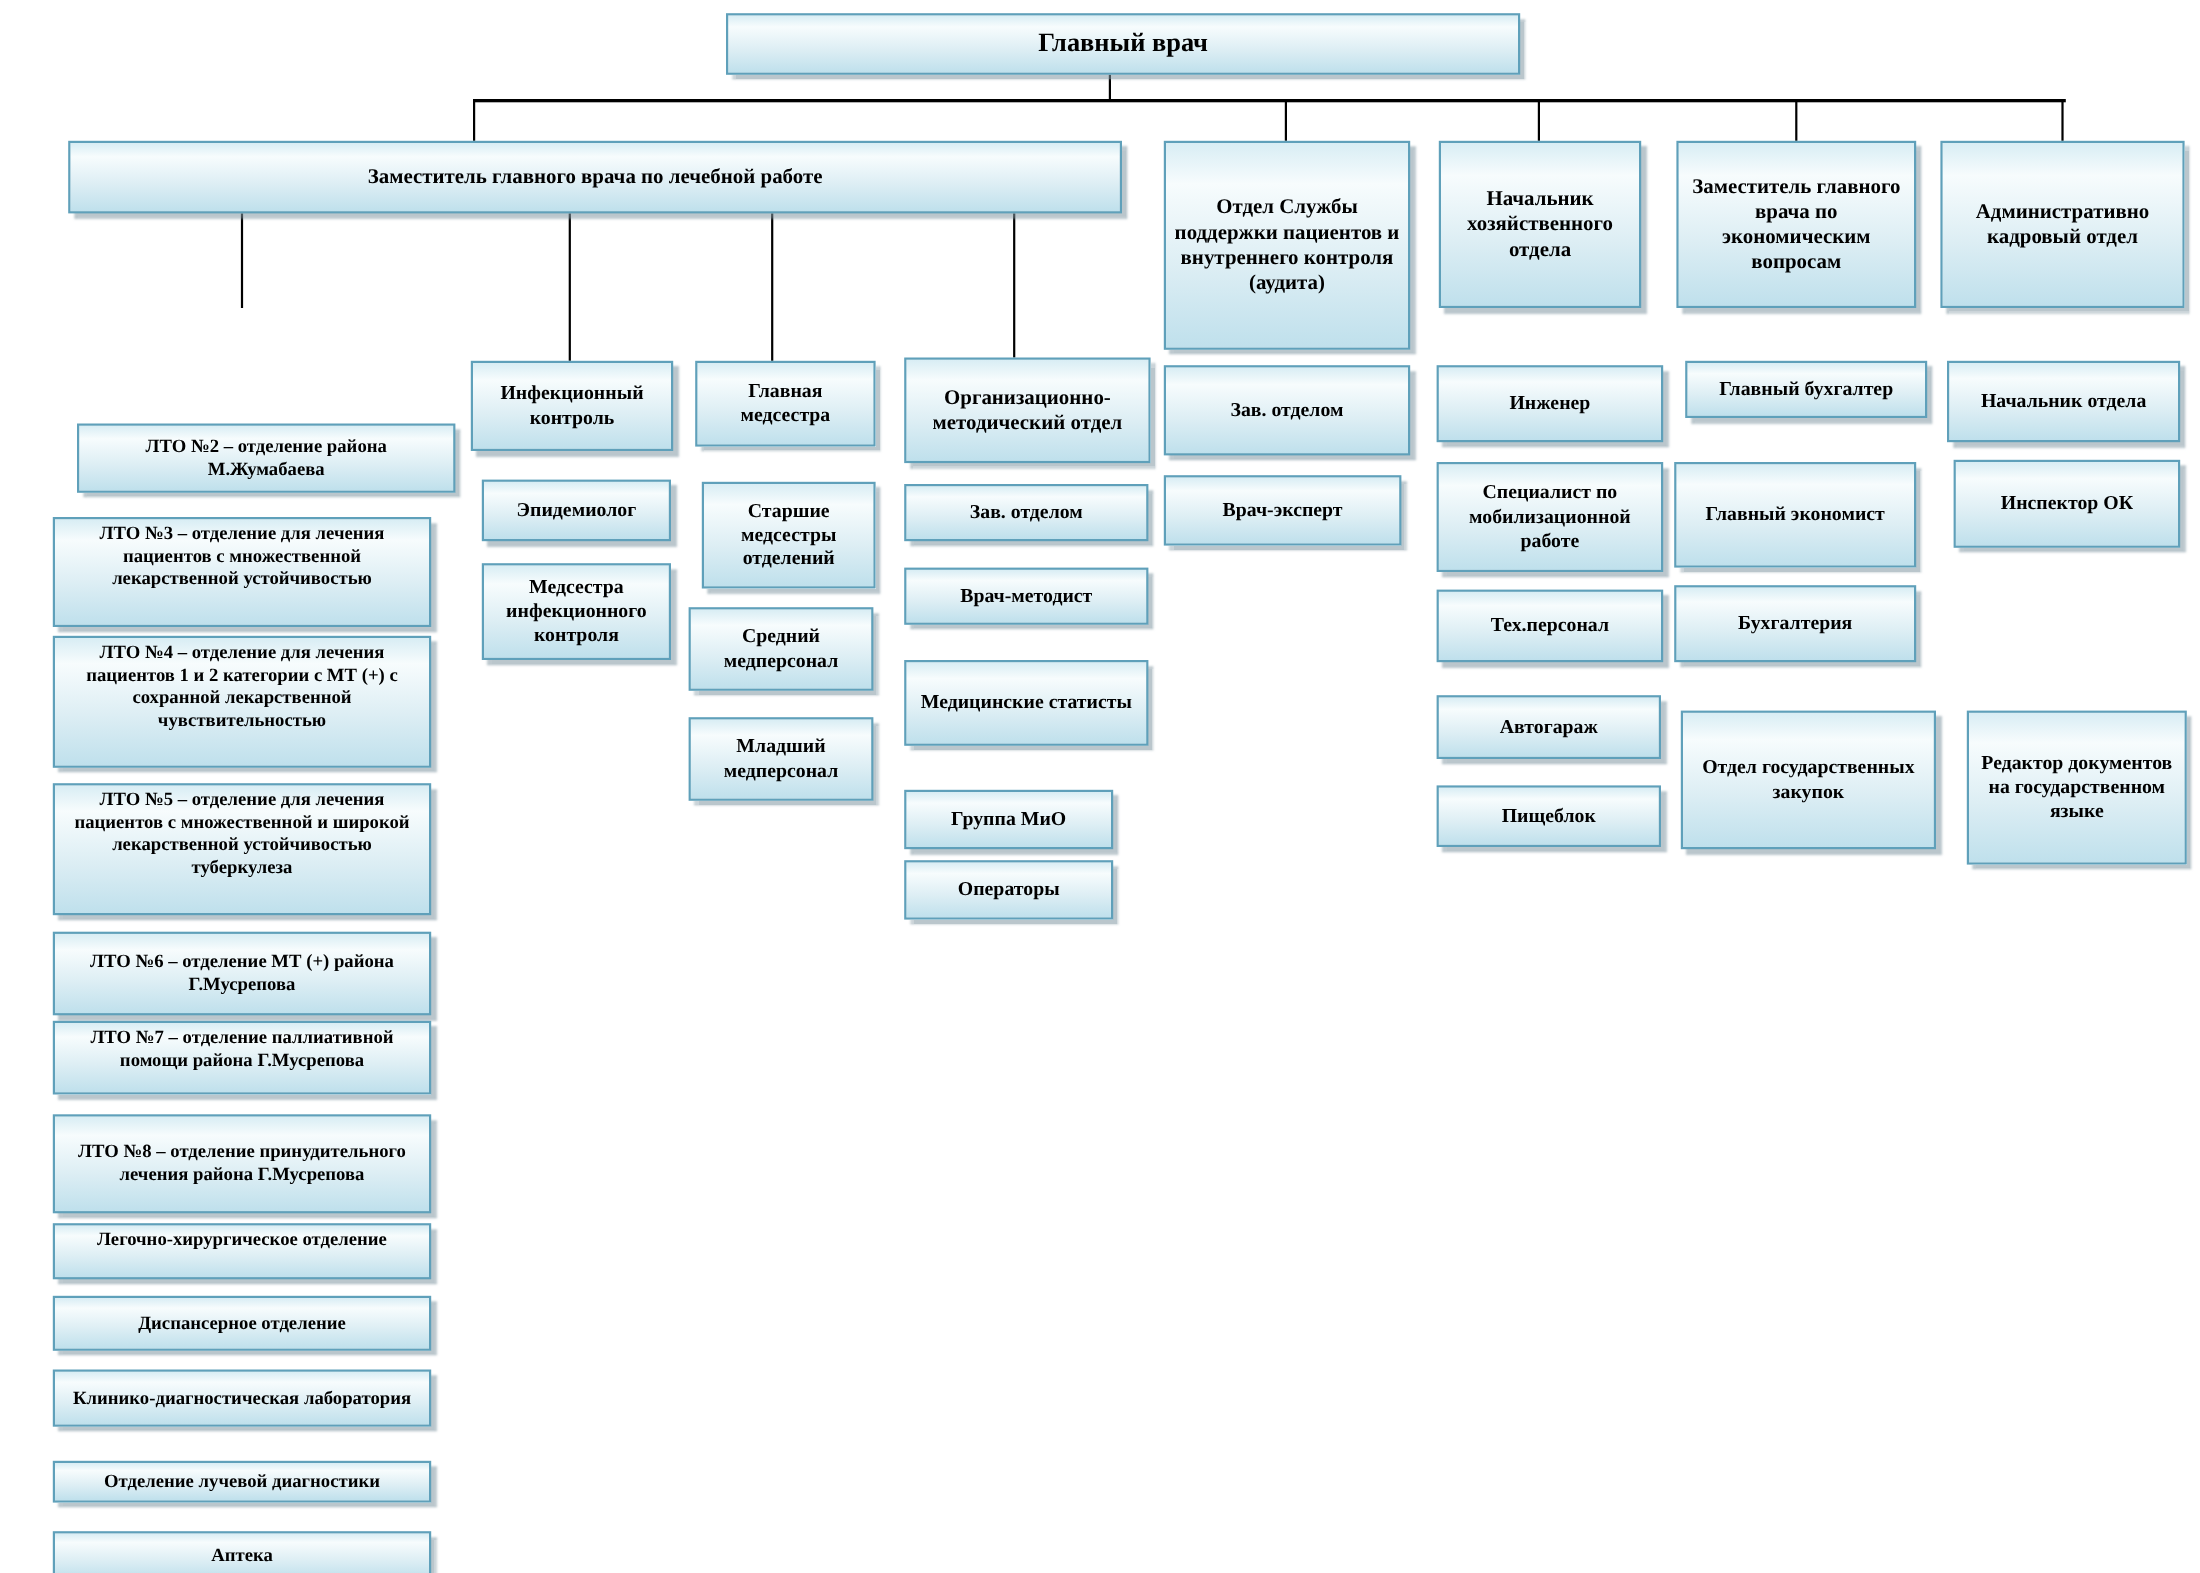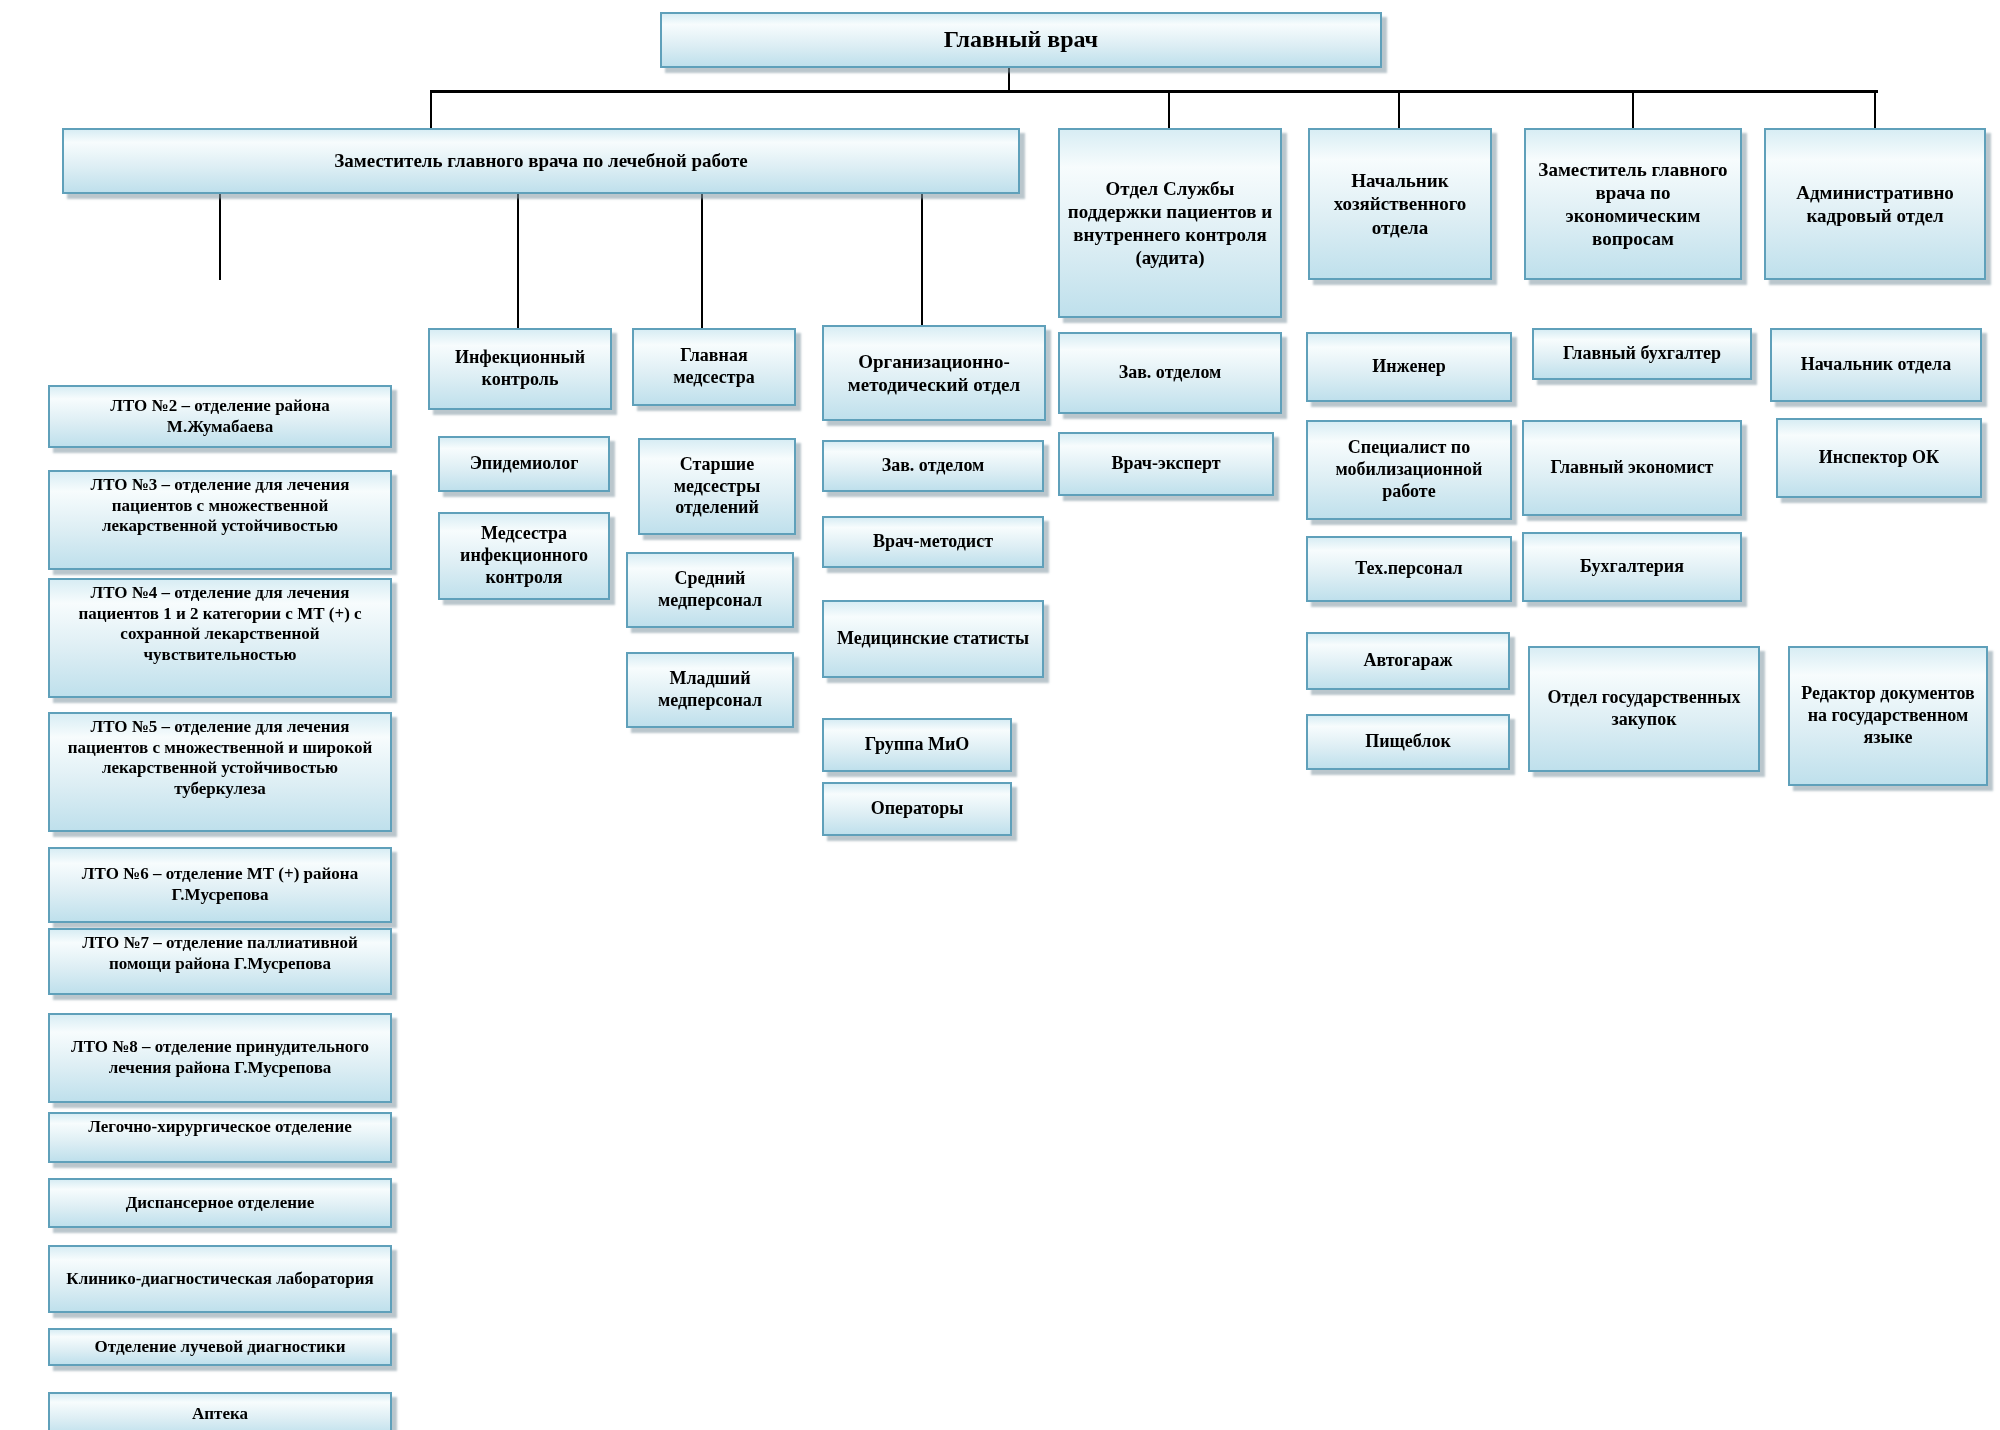--- a/index.html
+++ b/index.html
@@ -27,30 +27,30 @@
   #chief        {left:660px; top:12px;  width:722px; height:56px;}
   #dep-med      {left:62px;  top:128px; width:958px; height:66px;}
   #support-hdr  {left:1058px;top:128px; width:224px; height:190px;}
   #house-hdr    {left:1308px;top:128px; width:184px; height:152px;}
   #econ-hdr     {left:1524px;top:128px; width:218px; height:152px;}
   #hr-hdr       {left:1764px;top:128px; width:222px; height:152px;}
 
   
   .lto{left:48px;width:344px;}
   #lto-0 {top:280px; height:92px;}
-  #lto-1 {top:385px; height:63px;}
+  #lto-1 {top:385px; height:63px;margin-left:22px;}
   #lto-2 {top:470px; height:100px;}
   #lto-3 {top:578px; height:120px;}
   #lto-4 {top:712px; height:120px;}
   #lto-5 {top:847px; height:76px;}
   #lto-6 {top:928px; height:67px;}
   #lto-7 {top:1013px;height:90px;}
   #lto-8 {top:1112px;height:51px;}
   #lto-9 {top:1178px;height:50px;}
-  #lto-10{top:1245px;height:68px;}
+  #lto-10{top:1245px;height:52px;}
   #lto-11{top:1328px;height:38px;}
   #lto-12{top:1392px;height:45px;}
 
   
   #inf-hdr {left:428px;top:328px;width:184px;height:82px;}
   #inf-0   {left:438px;top:436px;width:172px;height:56px;}
   #inf-1   {left:438px;top:512px;width:172px;height:88px;}
 
   
   #nur-hdr {left:632px;top:328px;width:164px;height:78px;}

